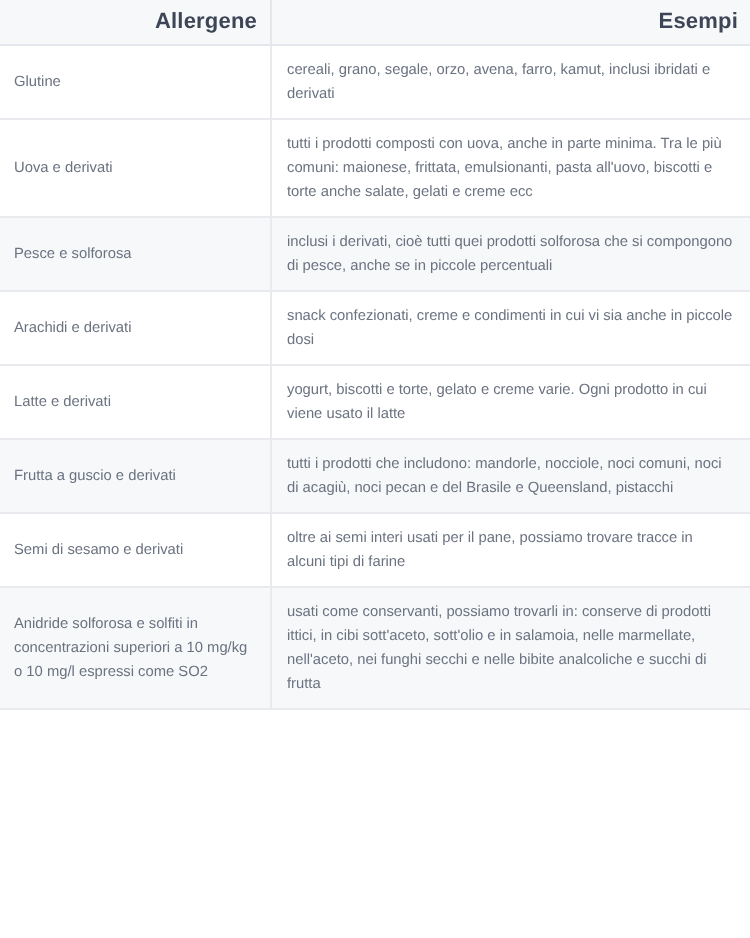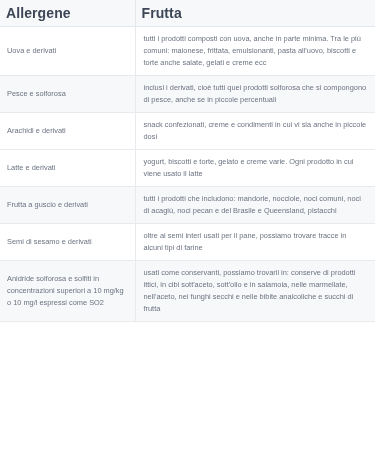--- a/index.html
+++ b/index.html
@@ -19,24 +19,24 @@
   .allergen-table {
     width: 375px;
     border-collapse: collapse;
     table-layout: fixed;
   }
 
   .allergen-table col.col-allergen { width: 135px; }
   .allergen-table col.col-examples { width: 240px; }
 
   thead th {
-    font-size: 14px;
+    font-size: 11px;
     font-weight: bold;
     color: #3d4657;
-    text-align: left;
+    text-align: right;
     padding: 5px 6px 5px 6px;
     background: #f7f8fa;
     border-bottom: 1px solid #e4e7ec;
     letter-spacing: 0.1px;
   }
   thead th.th-allergen {
     border-right: 1px solid #e4e7ec;
   }
 
   tbody tr {
@@ -69,24 +69,28 @@
 <body>
 
 <table class="allergen-table">
   <colgroup>
     <col class="col-allergen">
     <col class="col-examples">
   </colgroup>
   <thead>
     <tr>
       <th class="th-allergen">Allergene</th>
-      <th class="th-examples">Frutta</th>
+      <th class="th-examples">Esempi</th>
     </tr>
   </thead>
   <tbody>
+      <tr>
+        <td class="cell-allergen">Glutine</td>
+        <td class="cell-examples">cereali, grano, segale, orzo, avena, farro, kamut, inclusi ibridati e derivati</td>
+      </tr>
       <tr>
         <td class="cell-allergen">Uova e derivati</td>
         <td class="cell-examples">tutti i prodotti composti con uova, anche in parte minima. Tra le più comuni: maionese, frittata, emulsionanti, pasta all'uovo, biscotti e torte anche salate, gelati e creme ecc</td>
       </tr>
       <tr class="stripe">
         <td class="cell-allergen">Pesce e solforosa</td>
         <td class="cell-examples">inclusi i derivati, cioè tutti quei prodotti solforosa che si compongono di pesce, anche se in piccole percentuali</td>
       </tr>
       <tr>
         <td class="cell-allergen">Arachidi e derivati</td>

